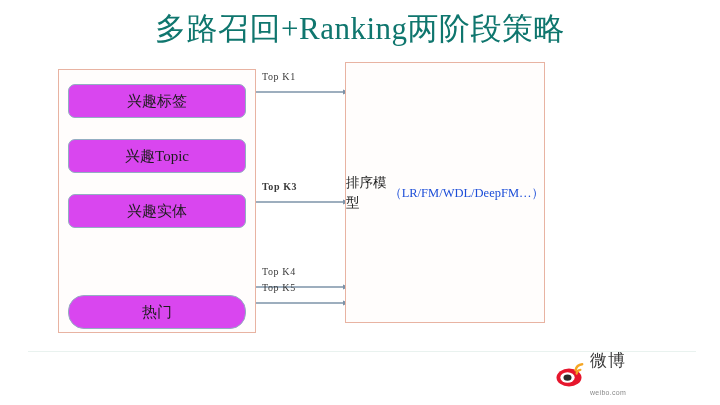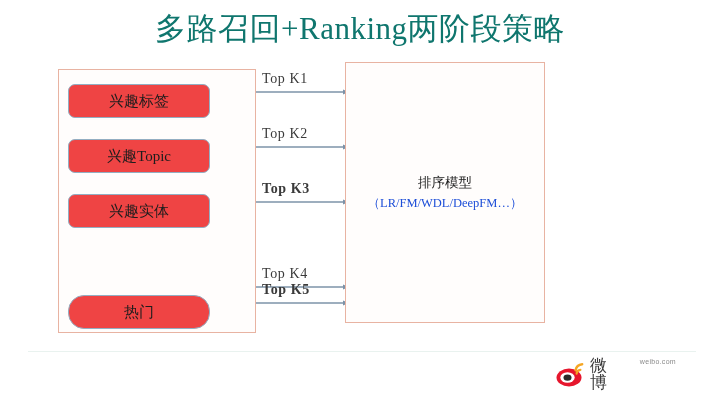--- a/index.html
+++ b/index.html
@@ -48,25 +48,25 @@
     width: 198px;
     height: 264px;
     border: 1.3px solid #e8b3a2;
     background: #fffdfc;
     box-sizing: border-box;
   }
 
   .recall-box {
     position: absolute;
     left: 68px;
-    width: 142px;
+    width: 178px;
     height: 34px;
     border: 1.3px solid #93aec2;
     border-radius: 7px;
-    background: #ef4444;
+    background: #d946ef;
     box-sizing: border-box;
     display: flex;
     align-items: center;
     justify-content: center;
     font-size: 15px;
     color: #1d1d1d;
     font-family: "Liberation Serif", "DejaVu Serif", serif;
   }
   .recall-box.b0 { top: 84px; }
   .recall-box.b1 { top: 139px; }
@@ -78,27 +78,27 @@
   .arrow-row {
     position: absolute;
     left: 256px;
     width: 94px;
     height: 30px;
   }
   .arrow-row.a0 { top: 71px; }
   .arrow-row.a1 { top: 126px; }
   .arrow-row.a2 { top: 181px; font-weight: bold; }
   .arrow-row.a3 { top: 234px; margin-top: 32px; }
-  .arrow-row.a4 { top: 282px; font-weight: bold; }
+  .arrow-row.a4 { top: 282px; }
 
   .arrow-label {
     position: absolute;
     left: 6px;
     top: 0;
-    font-size: 14px;
+    font-size: 10px;
     letter-spacing: 0.6px;
     color: #3a3a3a;
     font-family: "Liberation Serif", "DejaVu Serif", serif;
     white-space: nowrap;
   }
   .arrow-line {
     position: absolute;
     left: 0;
     top: 17px;
     width: 94px;
@@ -109,21 +109,21 @@
   #ranking-box {
     position: absolute;
     left: 345px;
     top: 62px;
     width: 200px;
     height: 261px;
     border: 1.3px solid #e8b3a2;
     background: #fffdfc;
     box-sizing: border-box;
     display: flex;
-    flex-direction: column;
+    flex-direction: row;
     align-items: center;
     justify-content: center;
   }
   #ranking-title {
     font-size: 13.5px;
     color: #1d1d1d;
     line-height: 20px;
     font-family: "Liberation Serif", "DejaVu Serif", serif;
   }
   #ranking-subtitle {
@@ -156,20 +156,21 @@
   }
   #weibo-logo-mark {
     position: relative;
     width: 30px;
     height: 26px;
     flex: 0 0 auto;
   }
   #weibo-text-block {
     margin-left: 4px;
     display: flex;
+    flex-direction: column;
     justify-content: center;
     gap: 19px;
   }
   #weibo-cn {
     font-size: 17px;
     line-height: 17px;
     color: #3c3c3c;
     font-family: "Liberation Serif", "DejaVu Serif", serif;
     letter-spacing: 1px;
   }
@@ -198,27 +199,20 @@
   </div>
   <div class="recall-box b1">
     <span>兴趣Topic</span>
   </div>
   <div class="recall-box b4">
     <span>热门</span>
   </div>
 
   <div class="arrow-row a0">
     <div class="arrow-label">Top  K1</div>
-    <svg class="arrow-line" viewBox="0 0 94 8">
-      <line x1="0" y1="4" x2="87" y2="4" stroke="#7d93a8" stroke-width="1.3"></line>
-      <polygon points="87,1.6 93,4 87,6.4" fill="#7d93a8"></polygon>
-    </svg>
-  </div>
-  <div class="arrow-row a1">
-    <div class="arrow-label">Top  K2</div>
     <svg class="arrow-line" viewBox="0 0 94 8">
       <line x1="0" y1="4" x2="87" y2="4" stroke="#7d93a8" stroke-width="1.3"></line>
       <polygon points="87,1.6 93,4 87,6.4" fill="#7d93a8"></polygon>
     </svg>
   </div>
   <div class="arrow-row a2">
     <div class="arrow-label">Top  K3</div>
     <svg class="arrow-line" viewBox="0 0 94 8">
       <line x1="0" y1="4" x2="87" y2="4" stroke="#7d93a8" stroke-width="1.3"></line>
       <polygon points="87,1.6 93,4 87,6.4" fill="#7d93a8"></polygon>

